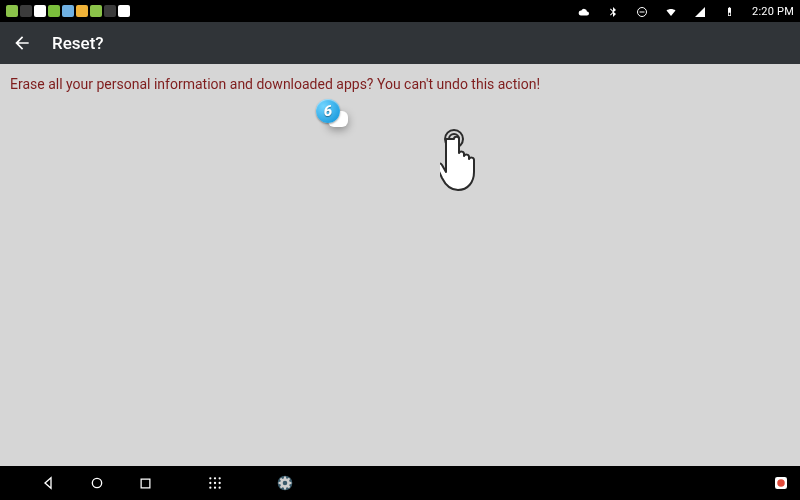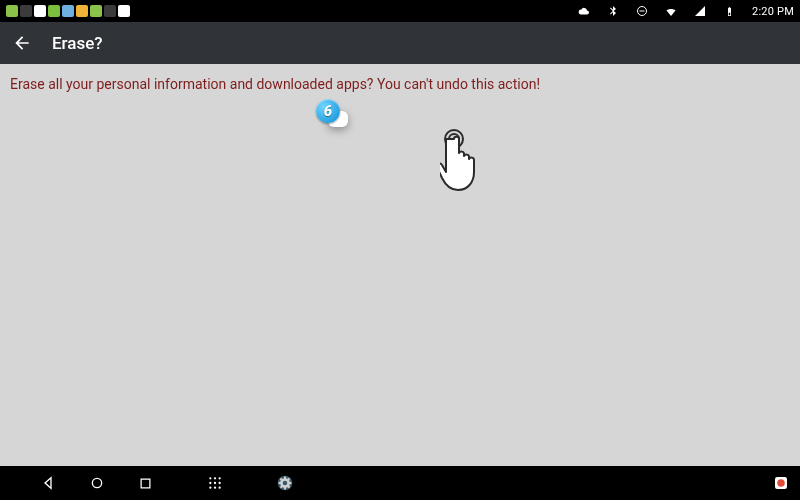--- a/index.html
+++ b/index.html
@@ -2,21 +2,21 @@
 <html><head>
 <meta charset="utf-8">
 <style>
   * { box-sizing: border-box; margin: 0; padding: 0; }
   html, body { width: 800px; height: 500px; overflow: hidden; font-family: Roboto, Arial, sans-serif; background:#d6d6d6; }
   .screen { width:800px; height:500px; position:relative; background:#d6d6d6; }
 
   
   .status-bar { position:absolute; top:0; left:0; right:0; height:22px; background:#000; color:#fff; display:flex; align-items:center; justify-content:space-between; padding:0 6px; font-size:11px; }
   .status-left { display:flex; gap:2px; align-items:center; }
-  .status-right { display:flex; gap:17px; align-items:center; }
+  .status-right { display:flex; gap:17px; align-items:flex-end; }
   .sb-ico { width:12px; height:12px; display:inline-flex; align-items:center; justify-content:center; }
   .sb-app { width:12px; height:12px; border-radius:2px; display:inline-block; }
   .clock { font-size:11px; letter-spacing:0.2px; }
 
   
   .action-bar { position:absolute; top:22px; left:0; right:0; height:42px; background:#303438; color:#fff; display:flex; align-items:center; padding:0 12px; gap:20px; }
   .back-arrow { width:20px; height:20px; }
   .action-title { font-size:17px; font-weight:500; }
 
   
@@ -94,21 +94,21 @@
       <span class="clock">2:20 PM</span>
     </div>
   </div>
 
   <div class="action-bar">
     <div class="back-arrow">
       <svg viewBox="0 0 24 24" width="20" height="20" fill="#fff">
           <path d="M20 11H7.8l5.6-5.6L12 4l-8 8 8 8 1.4-1.4L7.8 13H20v-2z"></path>
         </svg>
     </div>
-    <div class="action-title">Erase?</div>
+    <div class="action-title">Reset?</div>
   </div>
 
   <div class="content">
     <div class="warning">Erase all your personal information and downloaded apps? You can't undo this action!</div>
 
     <div class="btn-wrap">
       <div class="highlight-frame">
         <div class="step-badge">
             <span>6</span>
           </div>

